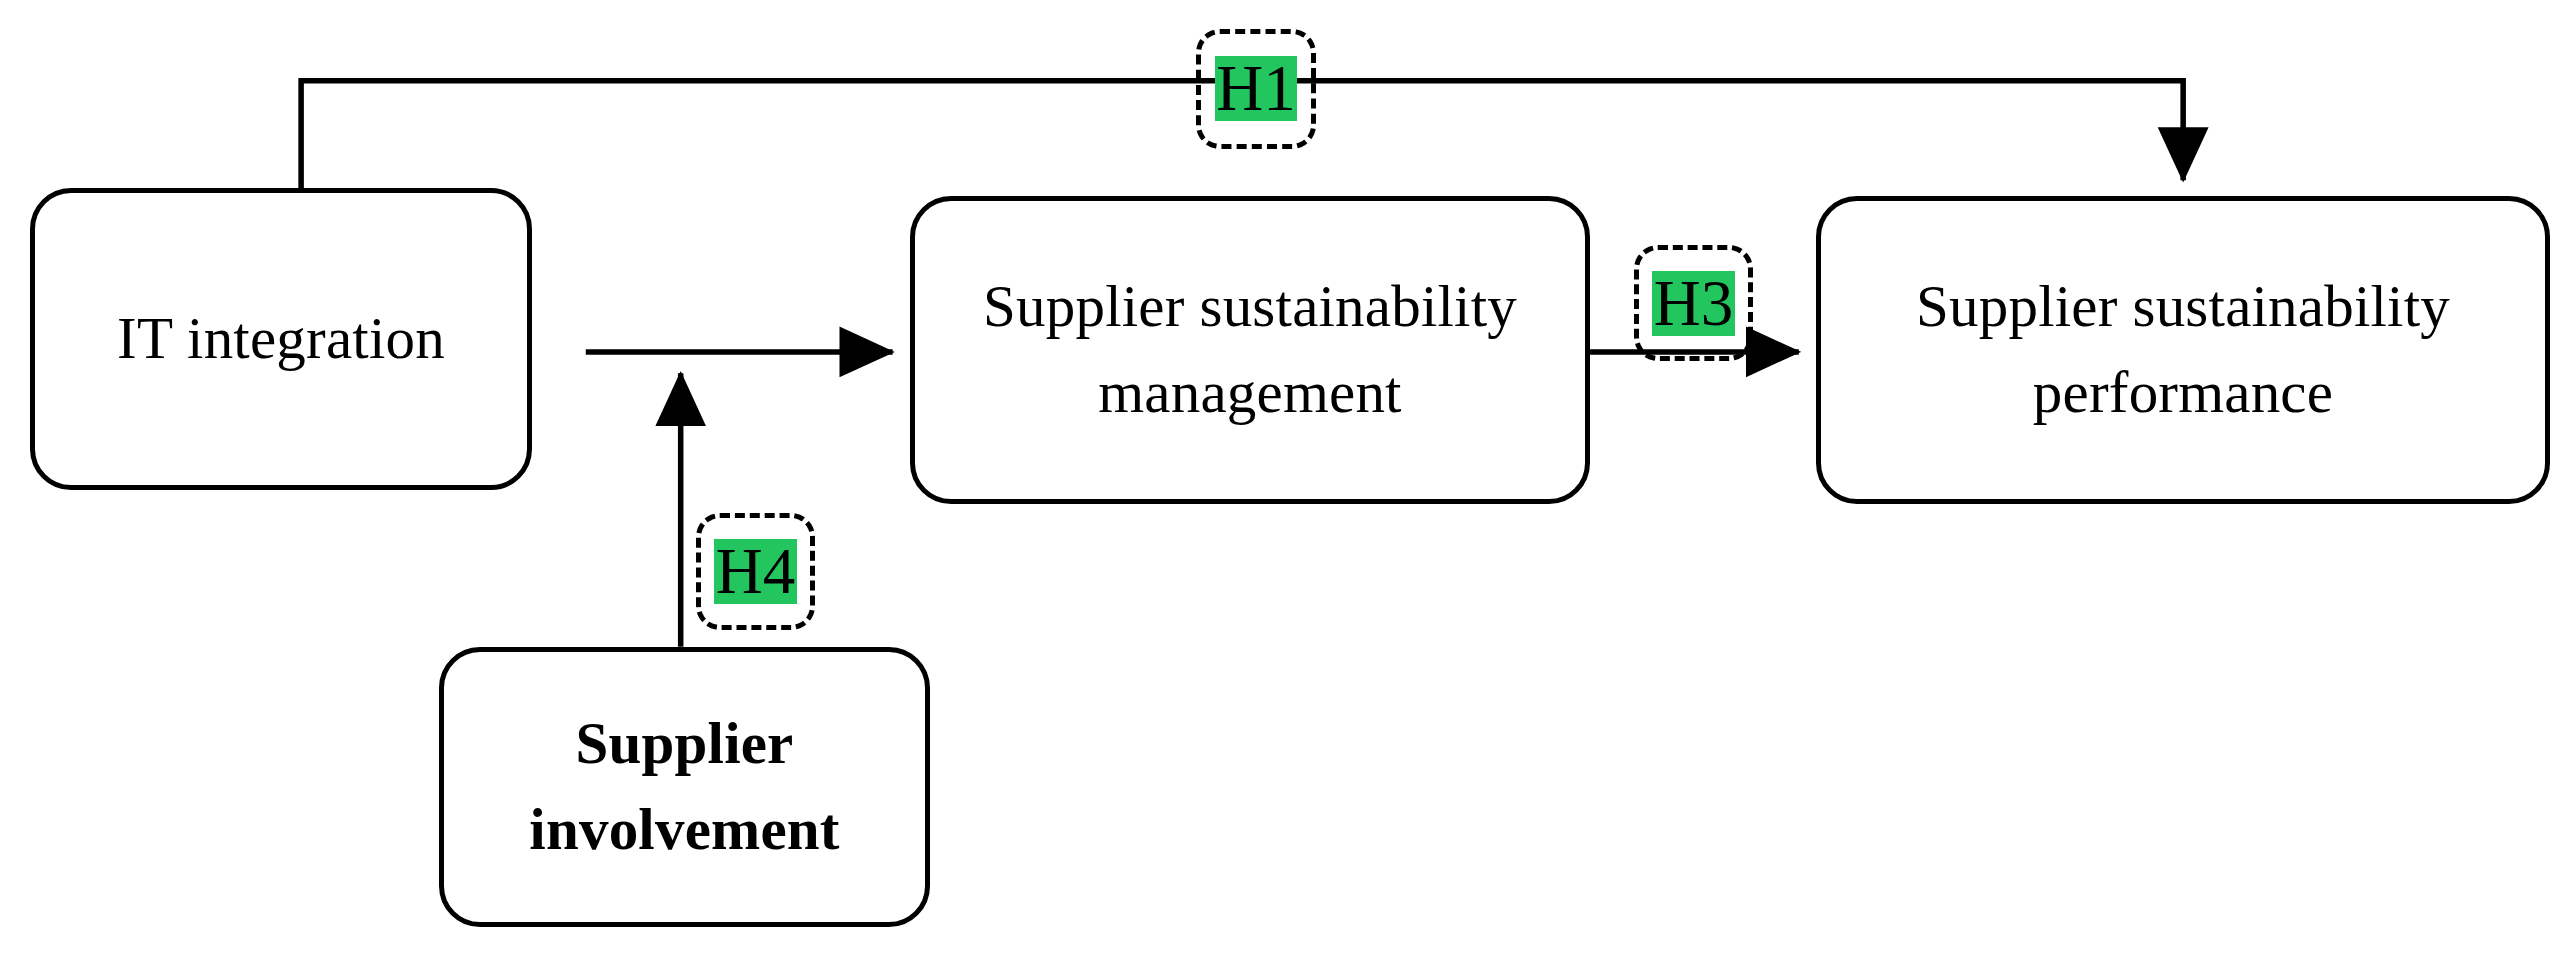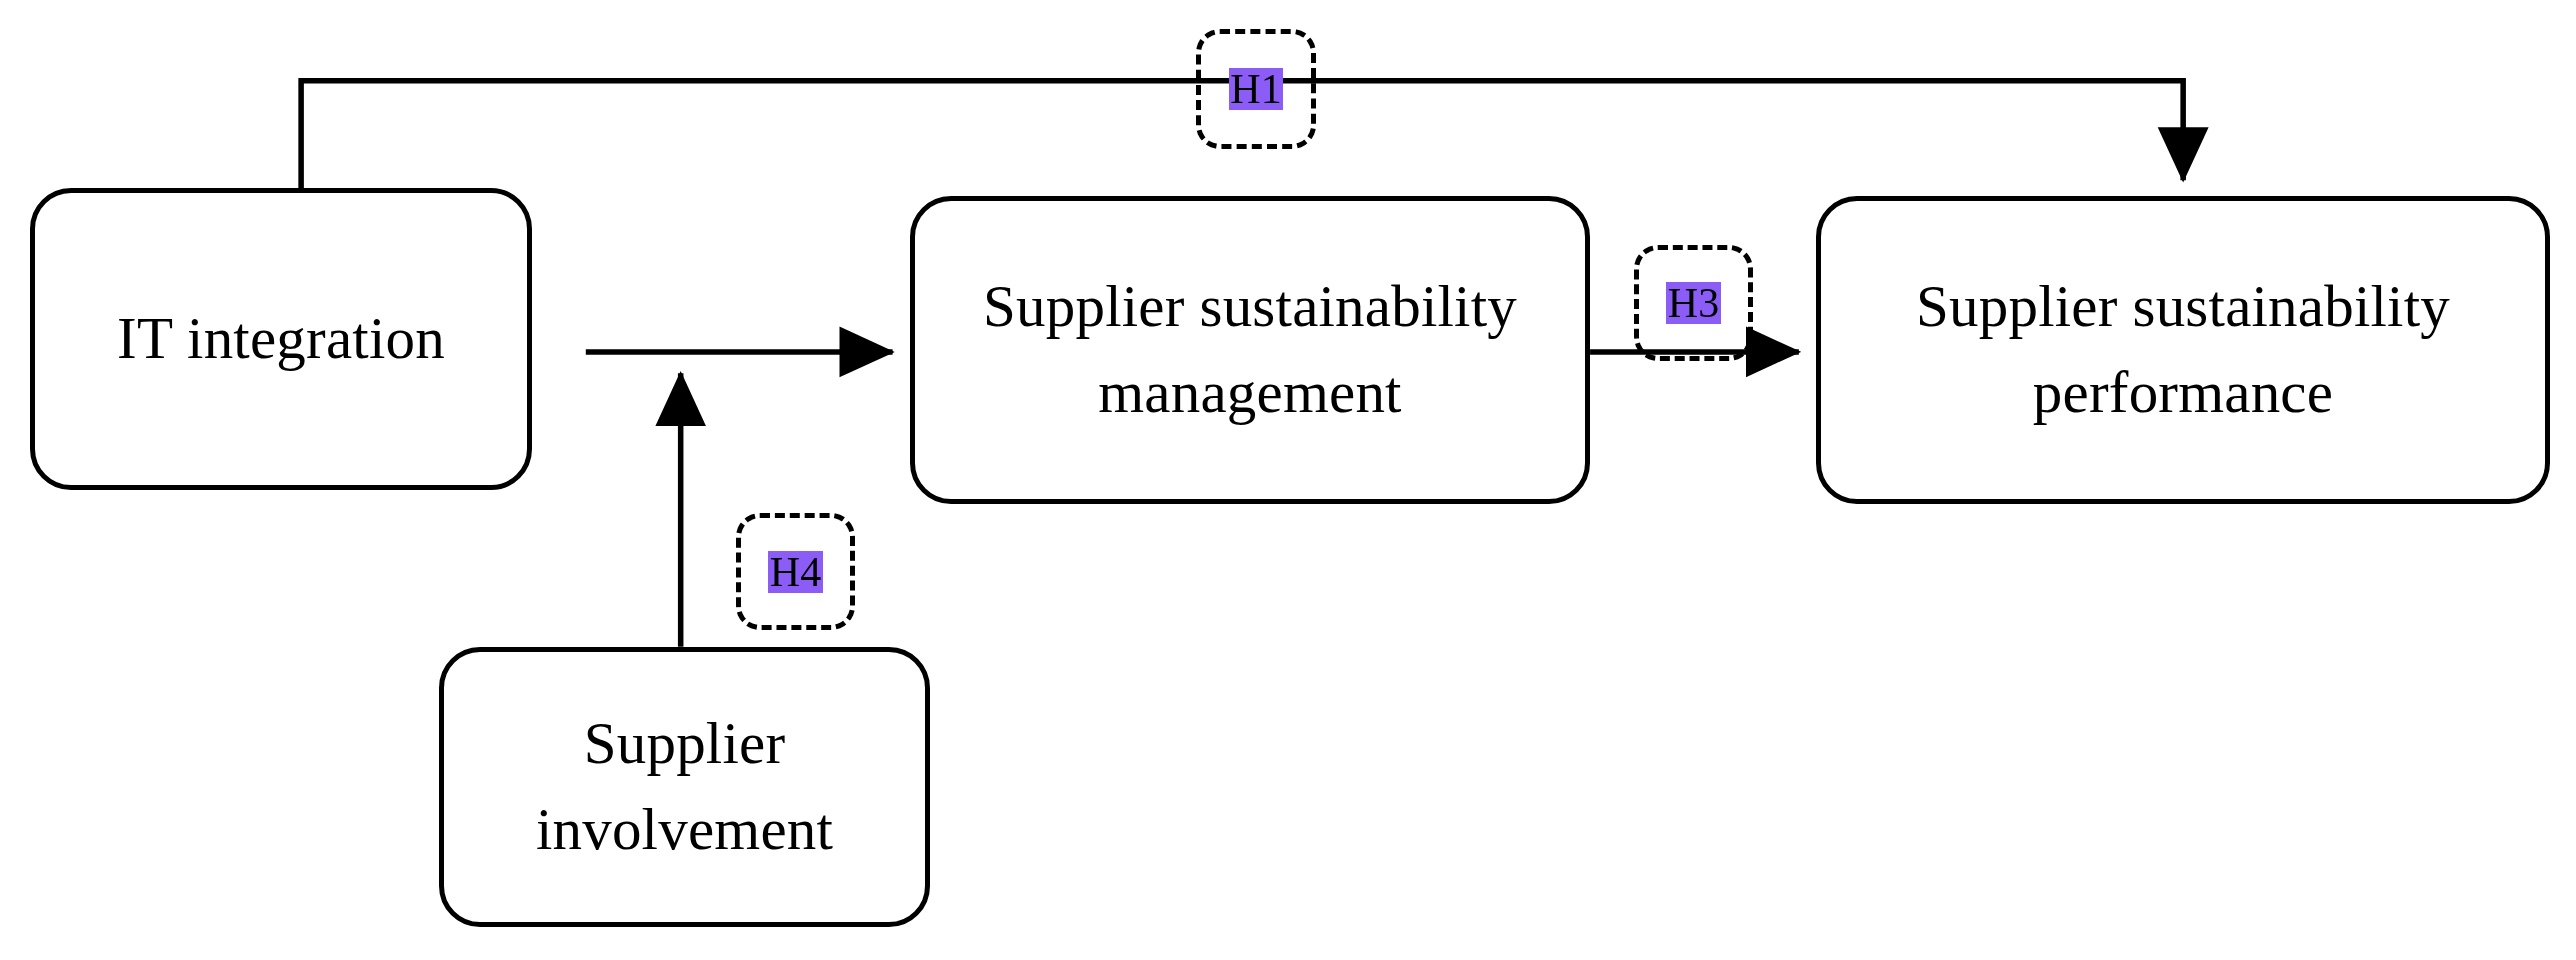--- a/index.html
+++ b/index.html
@@ -50,38 +50,38 @@
     background: transparent;
     border: 5.5px dashed #000000;
     border-radius: 24px;
     display: flex;
     align-items: center;
     justify-content: center;
     z-index: 20;
   }
   .hyp-label {
     font-family: "Liberation Serif", "DejaVu Serif", serif;
-    font-size: 42px;
+    font-size: 65px;
     line-height: 1;
     color: #000000;
-    background: #8b5cf6;
+    background: #22c55e;
     padding: 0 1.6px;
   }
 
   
   #node-it-integration      { left: 30px;   top: 188px;  width: 502px;  height: 302px; }
   #node-ss-management       { left: 910px; top: 196px;  width: 680px;  height: 308px; }
   #node-ss-performance      { left: 1816px; top: 196px;  width: 734px;  height: 308px; }
-  #node-supplier-involvement{ left: 439px;  top: 647px;  width: 491px;  height: 280px; }
+  #node-supplier-involvement{ left: 439px;  top: 647px;  width: 491px;  height: 280px; font-weight: bold; }
 
   
   #hyp-h1 { left: 1196px; top: 28.5px;  width: 120px; height: 120px; }
   #hyp-h2 { left: 708px;  top: 231px; width: 112px; height: 112px; }
   #hyp-h3 { left: 1634px; top: 245px; width: 119px; height: 116px; }
-  #hyp-h4 { left: 736px;  top: 513px; width: 119px; height: 117px; }
+  #hyp-h4 { left: 696px;  top: 513px; width: 119px; height: 117px; }
 </style>
 </head>
 <body>
 
 <div id="canvas">
 
   <svg class="layer-svg" viewBox="0 0 3256 1214" xmlns="http://www.w3.org/2000/svg">
     <defs>
       <marker id="arrowRight" markerWidth="10" markerHeight="10" refX="9.6" refY="5" orient="auto" markerUnits="strokeWidth">
         <path d="M0,0.4 L10,5 L0,9.6 Z" fill="#000000"></path>

